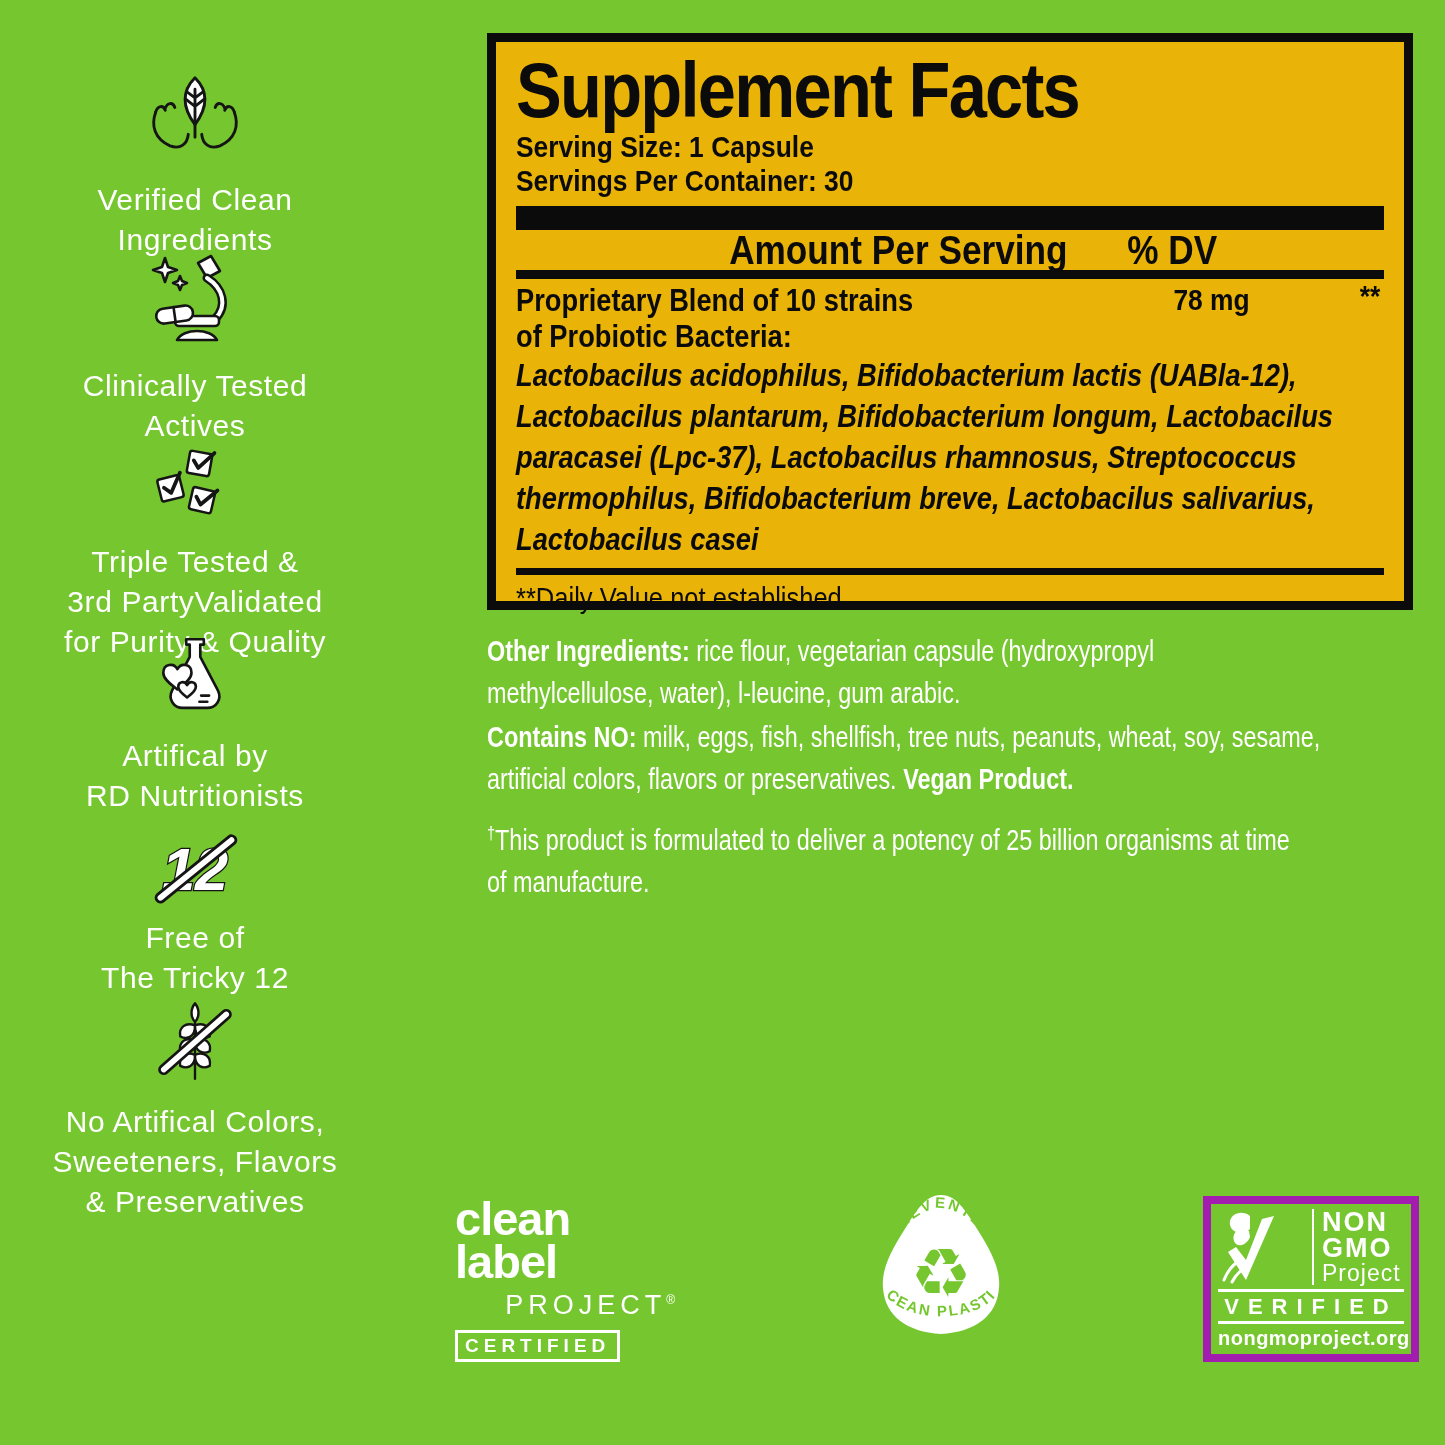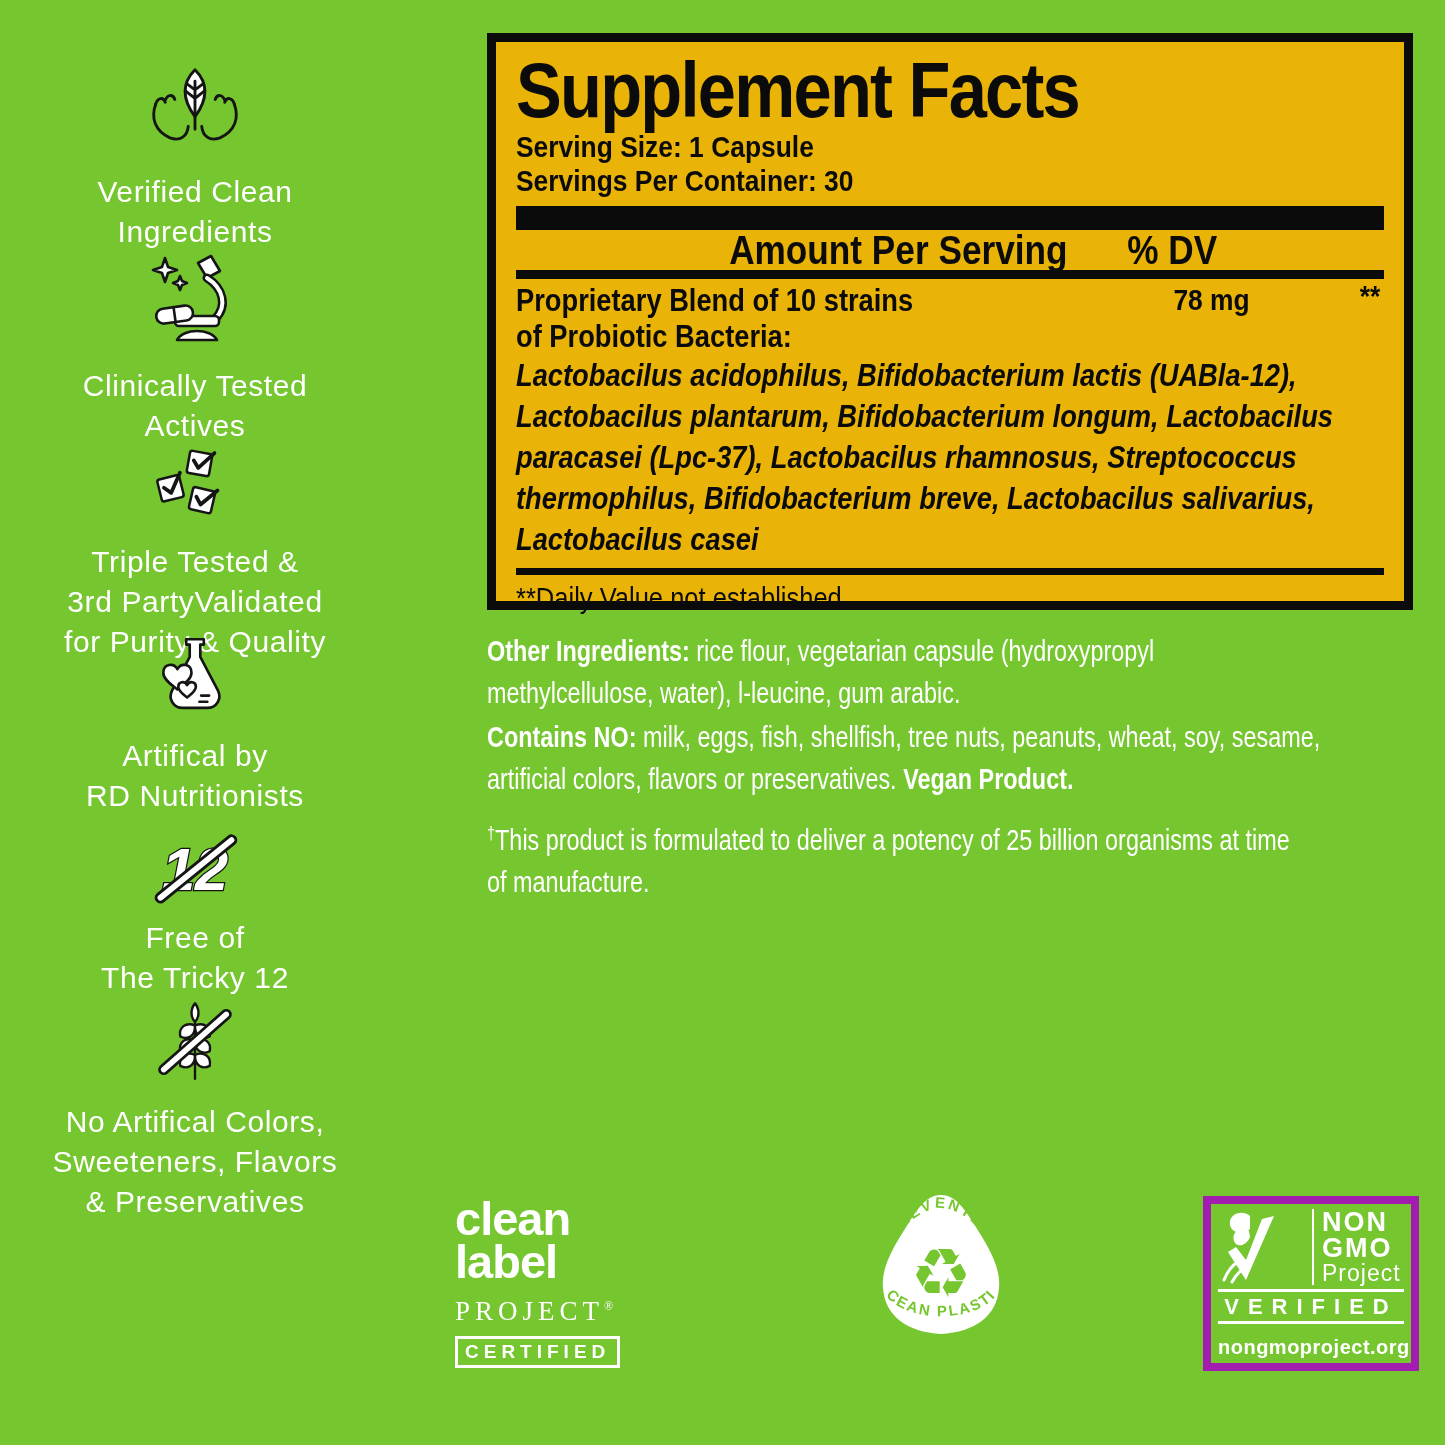--- a/index.html
+++ b/index.html
@@ -37,45 +37,45 @@
 
   
   .wpara{position:absolute;left:487px;color:#fff;transform:scaleX(0.78);transform-origin:0 0;}
   .wline{font-size:30px;line-height:42px;white-space:nowrap;}
   .b{font-weight:bold;}
   .sup{font-size:0.62em;vertical-align:super;}
 
   
   .clean-label{position:absolute;left:455px;top:1197px;width:220px;color:#fff;}
   .cl-big{font-size:47px;font-weight:bold;line-height:43px;letter-spacing:-1px;}
-  .cl-project{font-family:Liberation Serif, serif;font-size:27px;letter-spacing:5px;margin-top:13px;}
+  .cl-project{font-family:Liberation Sans, sans-serif;font-size:27px;letter-spacing:5px;margin-top:7px;text-align:right;}
   .cl-reg{font-size:12px;vertical-align:super;letter-spacing:0;}
   .cl-cert{display:inline-block;margin-top:9px;border:3px solid #fff;padding:2px 7px;
            font-size:19px;font-weight:bold;letter-spacing:5px;}
 
   .ocean{position:absolute;left:852px;top:1183px;}
 
   .nongmo{position:absolute;left:1203px;top:1196px;width:216px;border:8px solid #a21caf;
           padding:5px 7px 4px;color:#fff;}
   .ng-top{display:flex;align-items:center;}
   .ng-art{flex:0 0 94px;}
   .ng-txt{border-left:2px solid #fff;padding-left:8px;}
   .ng-l1{font-size:27px;font-weight:bold;letter-spacing:2px;line-height:26px;}
   .ng-l3{font-size:23px;line-height:24px;letter-spacing:1px;}
   .ng-ver{border-top:3px solid #fff;margin-top:4px;padding:2px 0 1px;text-align:center;
           font-size:22px;font-weight:bold;letter-spacing:9px;}
-  .ng-url{border-top:3px solid #fff;padding-top:12px;text-align:center;
+  .ng-url{border-top:3px solid #fff;padding-top:3px;text-align:center;
           font-size:20px;font-weight:bold;letter-spacing:.5px;}
 </style>
 </head>
 <body>
 
 <div class="canvas">
 
-  <div class="side-item" style="top:62px">
+  <div class="side-item" style="top:70px">
     <svg class="side-icon" width="96" height="96" viewBox="0 0 100 100" fill="none" stroke="#151515" stroke-width="3" stroke-linecap="round" stroke-linejoin="round">
       <path d="M50 8 C61 19 66 35 50 57 C34 35 39 19 50 8 Z" fill="#fff"></path>
       <path d="M50 20 V70 M50 29 L58 23 M50 38 L60 30 M50 29 L42 23 M50 38 L40 30"></path>
       <path d="M9 44 C4 58 8 72 24 79 C35 83 42 77 43 67"></path>
       <path d="M9 44 C11 37 17 36 19 42 M19 40 C21 34 27 33 29 39"></path>
       <path d="M91 44 C96 58 92 72 76 79 C65 83 58 77 57 67"></path>
       <path d="M91 44 C89 37 83 36 81 42 M81 40 C79 34 73 33 71 39"></path>
     </svg>
     <div class="side-label">
       <div>Verified Clean</div>

